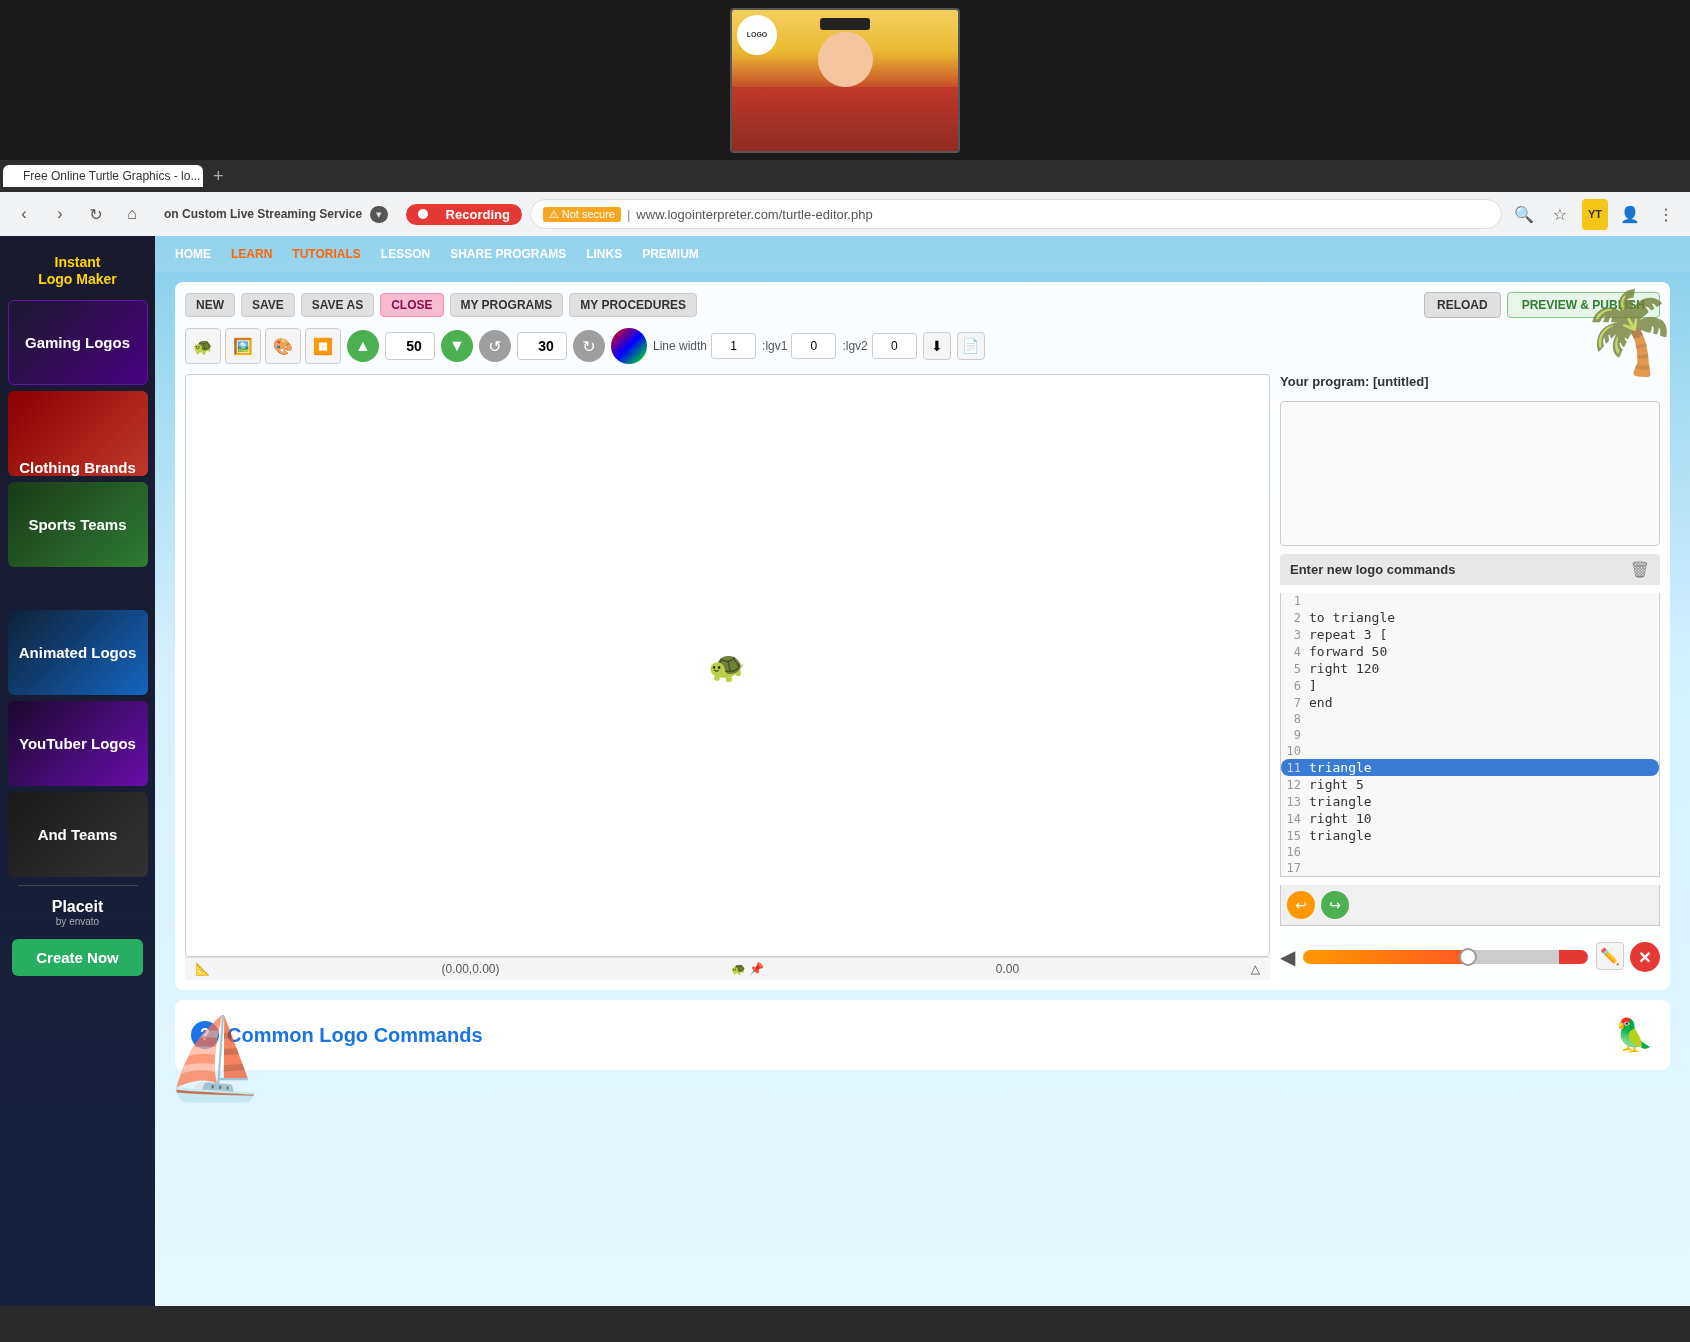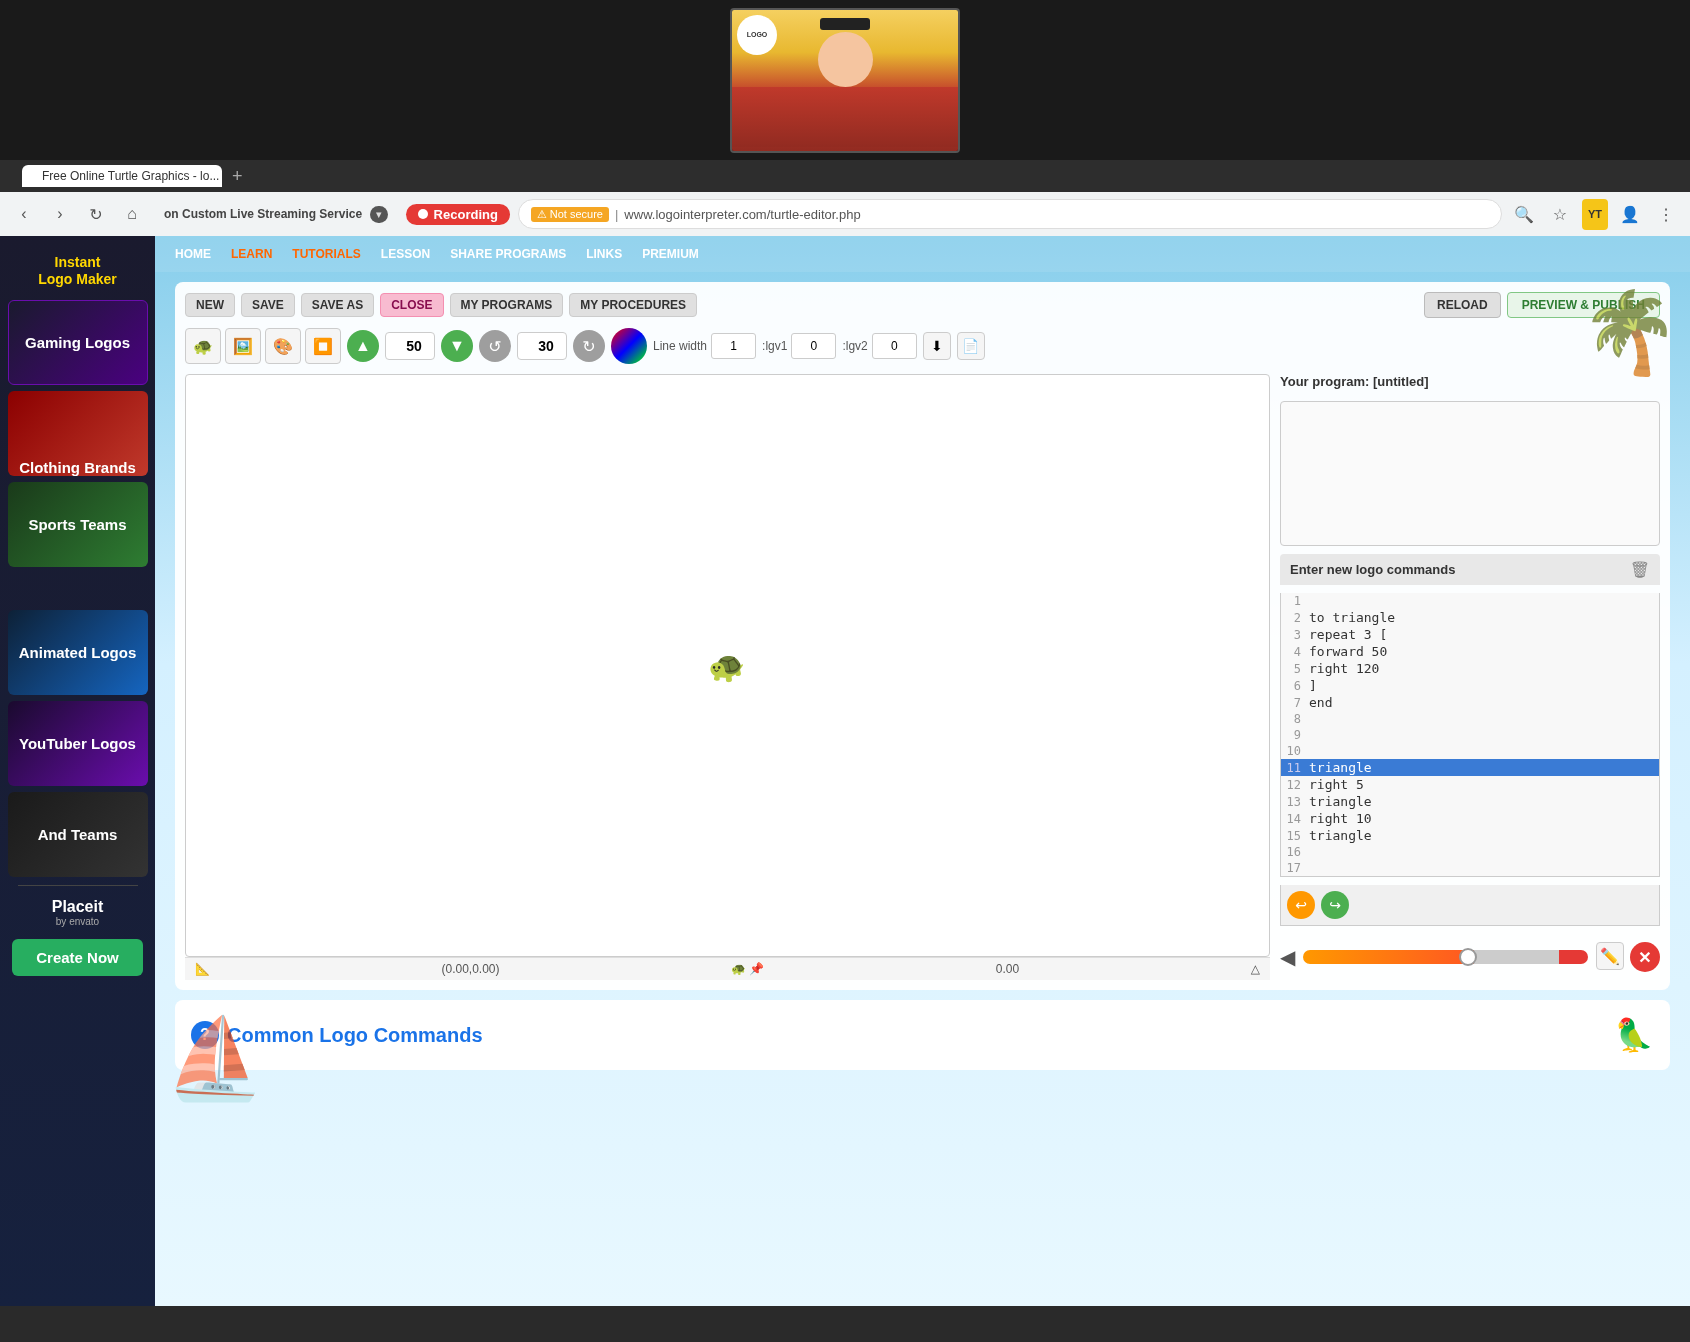--- a/index.html
+++ b/index.html
@@ -48,21 +48,21 @@
       justify-content: center;
       font-size: 8px;
       font-weight: bold;
       color: #333;
     }
     .tab-bar {
       background: #2d2d2d;
       height: 32px;
       display: flex;
       align-items: center;
-      padding: 0 22px;
+      padding: 0 3px;
       gap: 4px;
     }
     .tab-item {
       background: #4a4a4a;
       border-radius: 6px 6px 0 0;
       padding: 4px 12px;
       font-size: 12px;
       color: #ccc;
       display: flex;
       align-items: center;
@@ -433,20 +433,21 @@
       font-size: 13px;
     }
     .code-line {
       display: flex;
       align-items: center;
       padding: 1px 4px;
     }
     .code-line.highlighted {
       background: #3a7bd5;
       color: #fff;
+      border-radius: 8px;
     }
     .line-num {
       width: 24px;
       color: #999;
       font-size: 12px;
       text-align: right;
       padding-right: 8px;
       flex-shrink: 0;
     }
     .code-line.highlighted .line-num {
@@ -665,21 +666,21 @@
   <div class="nav-btn">‹</div>
   <div class="nav-btn">›</div>
   <div class="nav-btn">↻</div>
   <div class="nav-btn">⌂</div>
 
   <div style="display:flex;align-items:center;gap:8px;margin:0 10px;flex:0 0 auto;">
     <div style="font-size:12px;color:#444;font-weight:bold;">on Custom Live Streaming Service</div>
     <div style="background:#555;border-radius:10px;padding:2px 6px;font-size:11px;color:#ddd;cursor:pointer;">▾</div>
   </div>
 
-  <div style="display:flex;align-items:center;gap:6px;background:#e53935;border-radius:16px;padding:3px 12px;color:#fff;font-size:13px;font-weight:bold;">
+  <div style="display:flex;align-items:center;gap:18px;background:#e53935;border-radius:16px;padding:3px 12px;color:#fff;font-size:13px;font-weight:bold;">
     <span style="width:10px;height:10px;background:#fff;border-radius:50%;display:inline-block;"></span>
     <span>Recording</span>
   </div>
 
   <div class="address-bar">
     <div class="warning-badge">
       ⚠ <span>Not secure</span>
     </div>
     <span style="color:#888;">|</span>
     <span style="font-size:13px;color:#555;">www.logointerpreter.com/turtle-editor.php</span>

